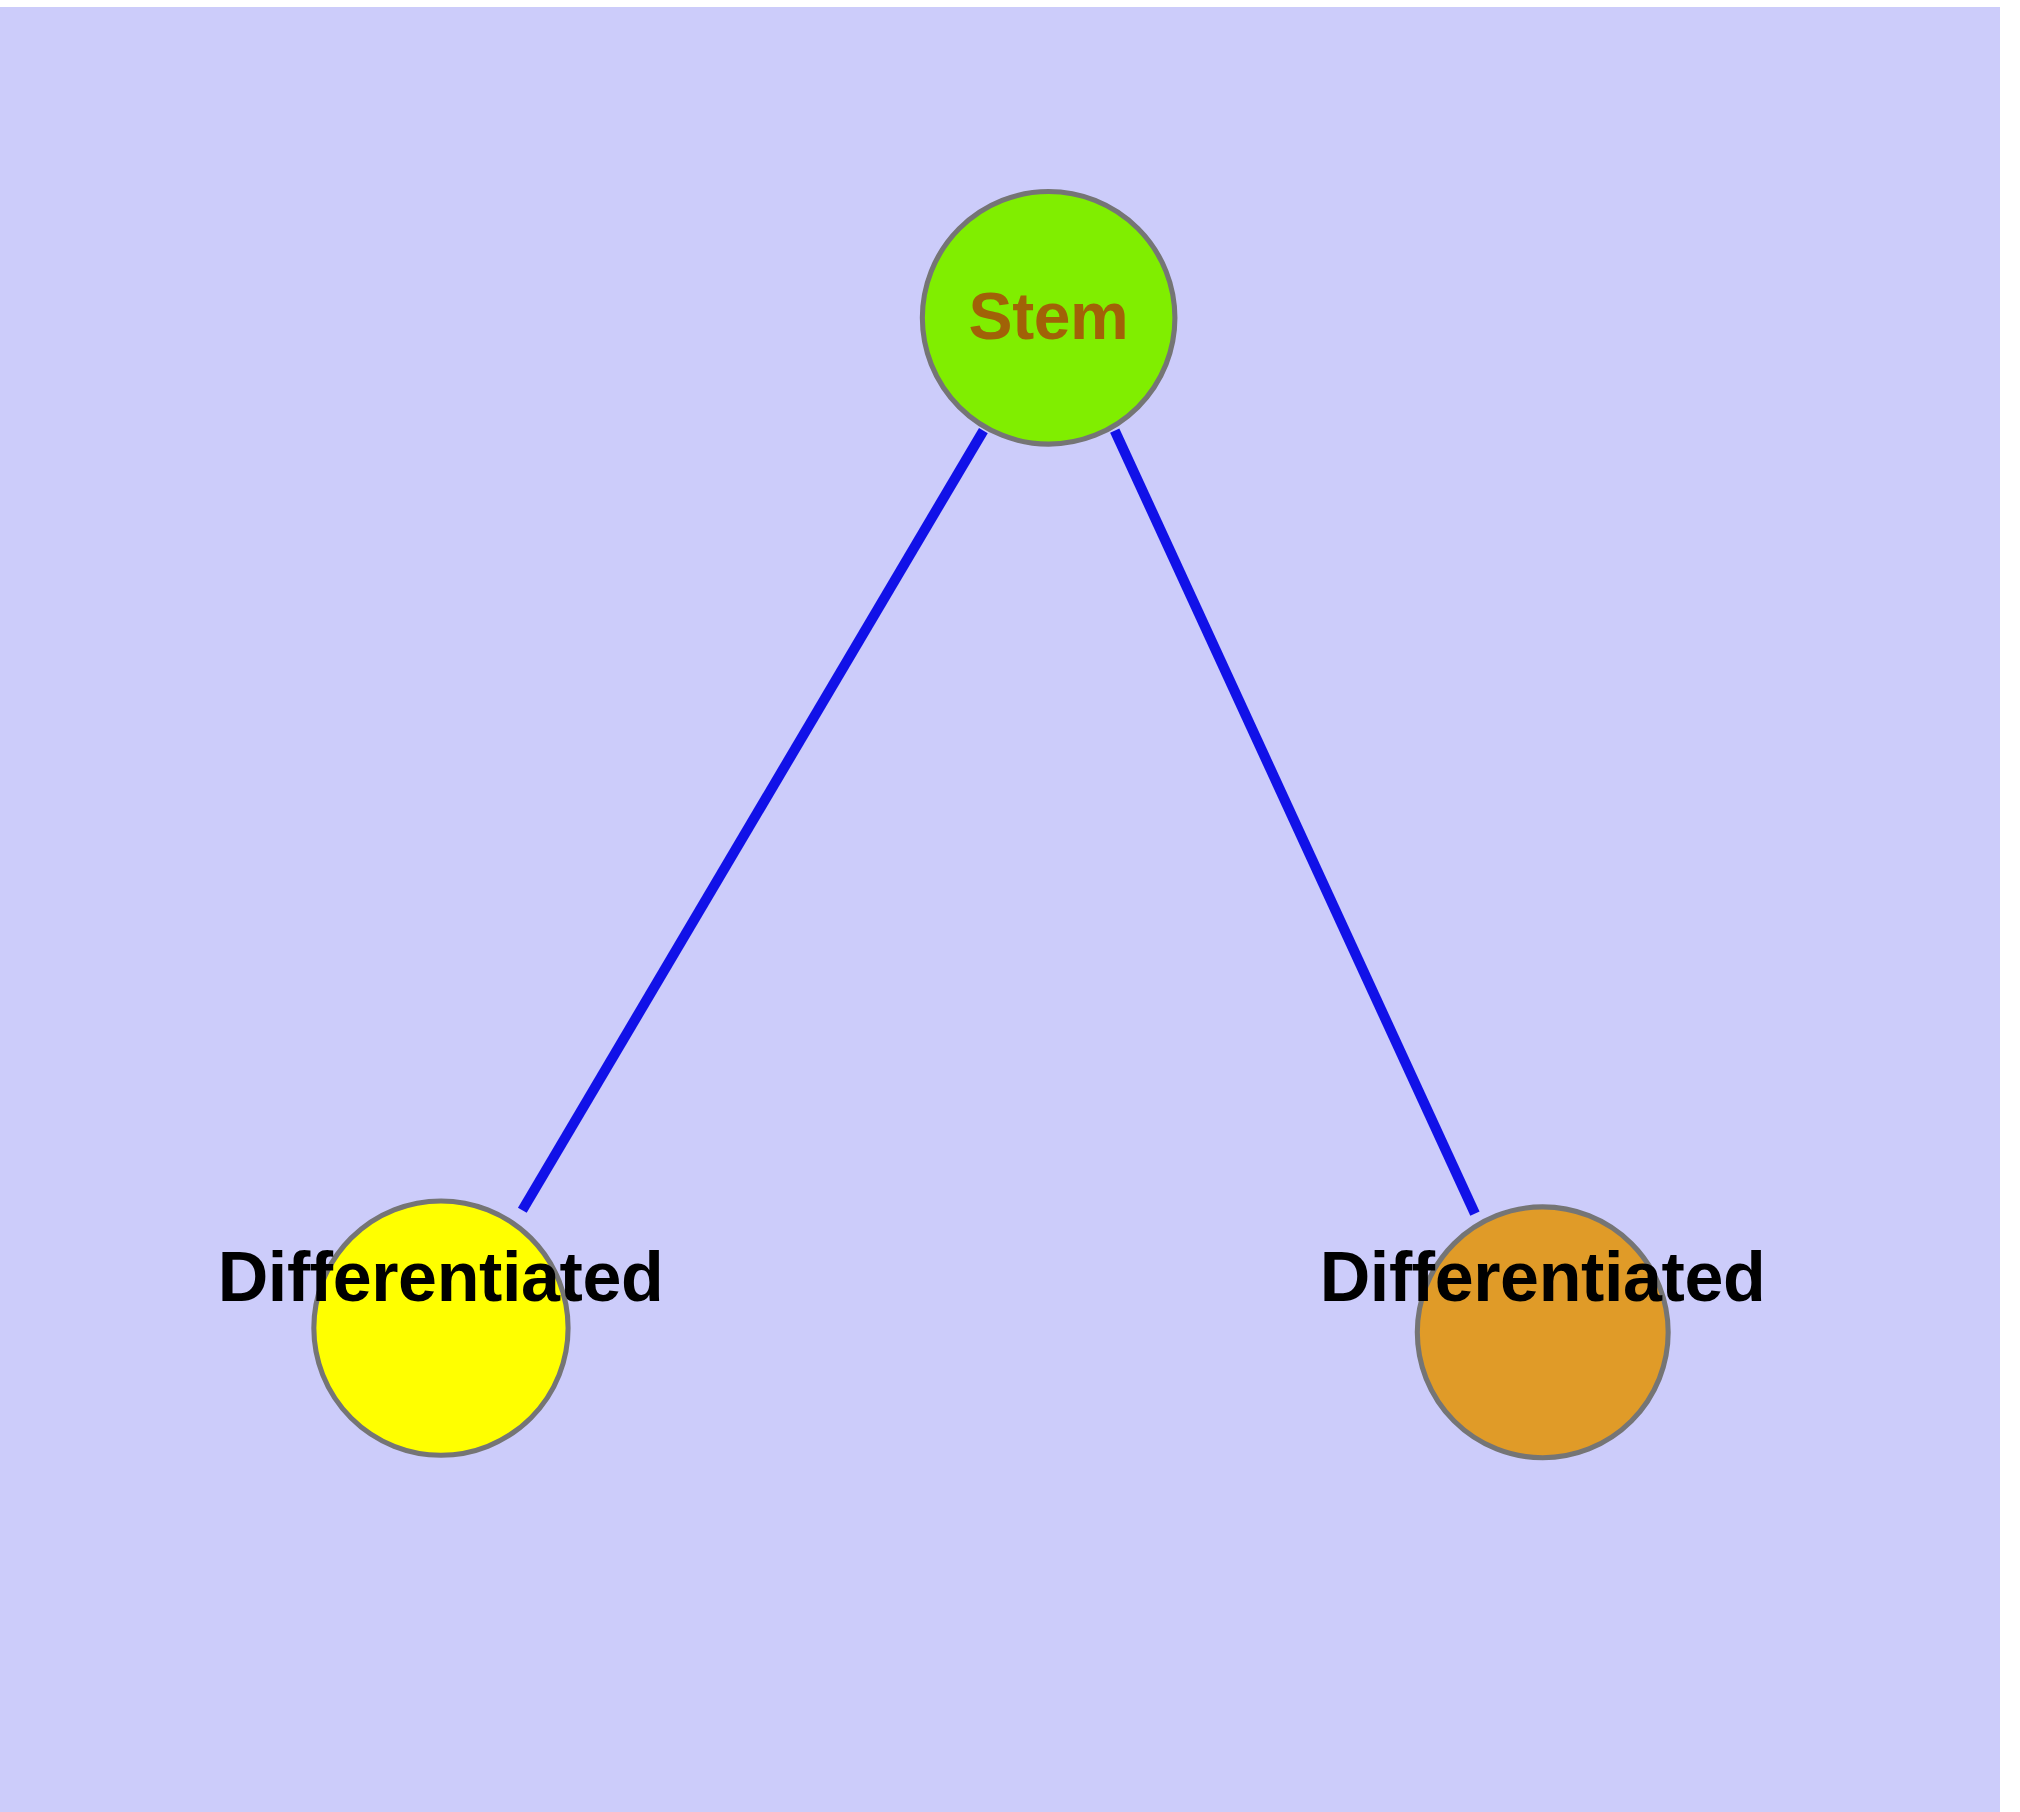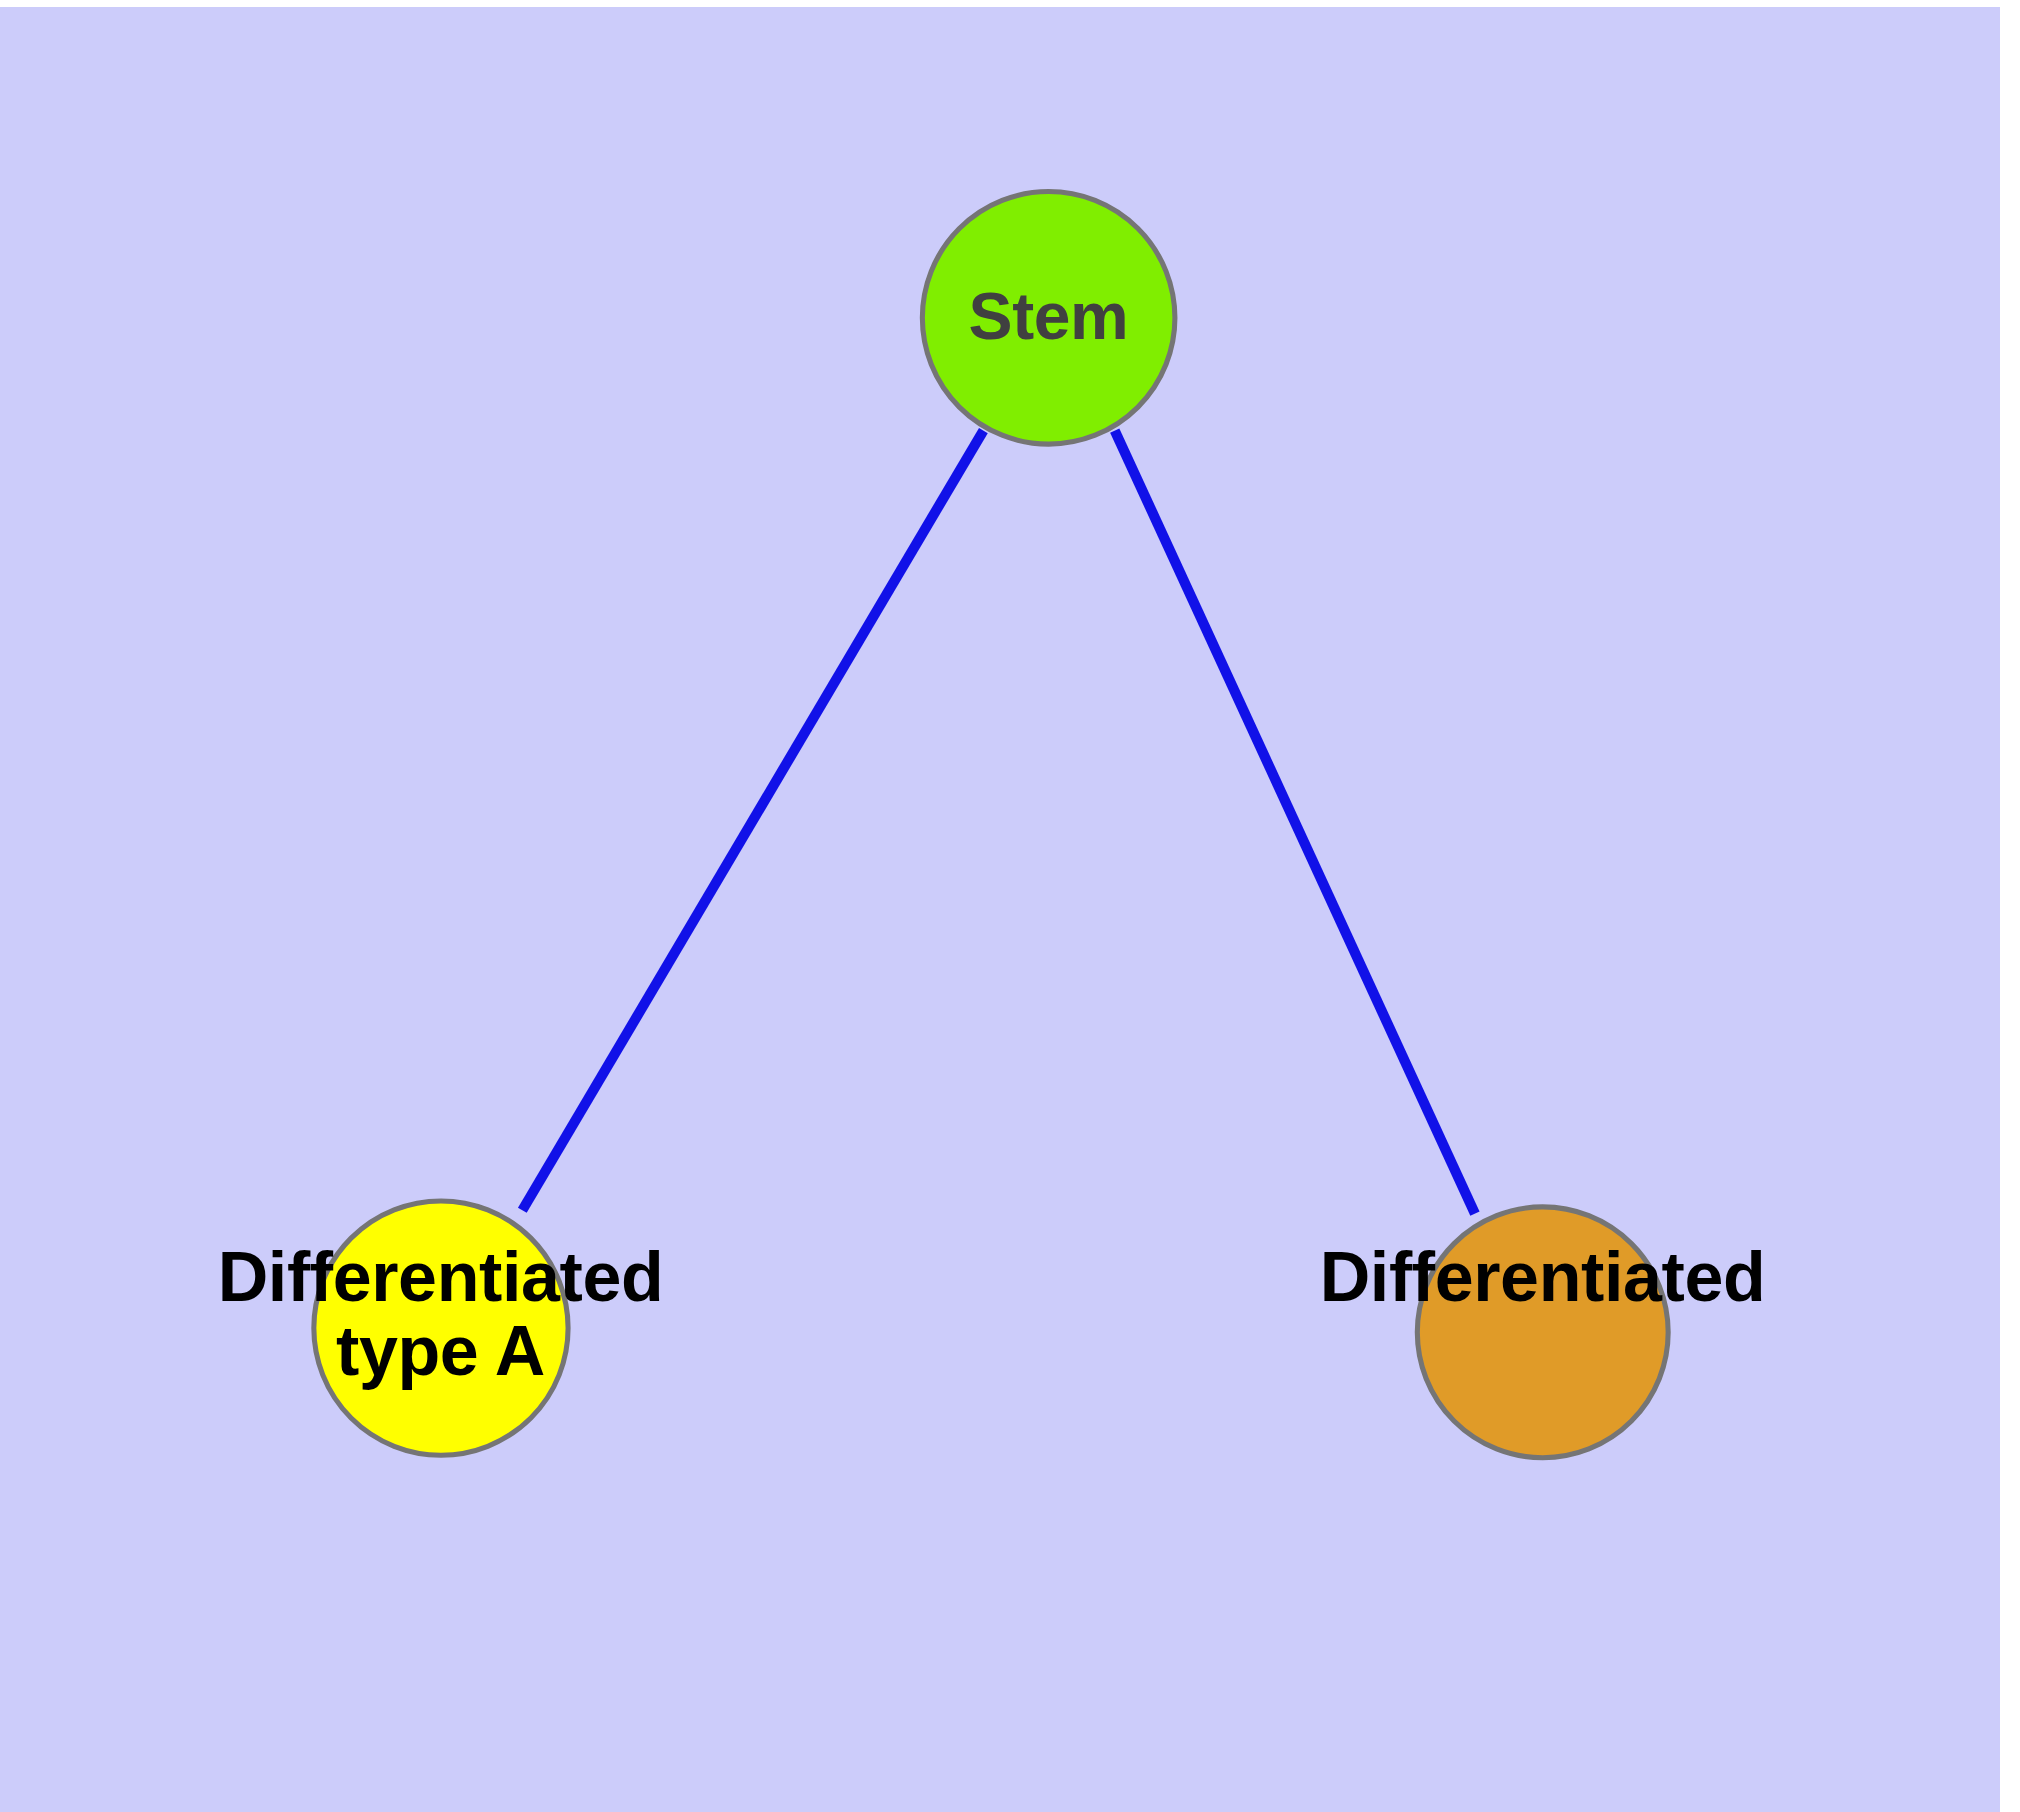--- a/index.html
+++ b/index.html
@@ -73,25 +73,24 @@
       <line id="edge1" x1="1315" y1="508" x2="1740" y2="1432" stroke="#1111e8" stroke-width="12" stroke-linecap="butt"></line>
     </g>
 
     <g>
       <circle id="node0" cx="1237" cy="375" r="149" fill="#80ee00" stroke="#757575" stroke-width="6"></circle>
       <circle id="node1" cx="520" cy="1567" r="150" fill="#ffff00" stroke="#757575" stroke-width="6"></circle>
       <circle id="node2" cx="1820" cy="1572" r="148" fill="#e09b28" stroke="#757575" stroke-width="6"></circle>
     </g>
   </svg>
 
-  <div class="node-label" id="label-stem" style="color: #404040;">Stem</div>
+  <div class="node-label" id="label-stem" style="color: #a16207;">Stem</div>
 
   <div class="node-label" id="label-diffA" style="color: rgb(0, 0, 0);">
     <div>Differentiated</div>
-    <div>type A</div>
   </div>
 
   <div class="node-label" id="label-diffB" style="color: rgb(0, 0, 0);">
     <div>Differentiated</div>
   </div>
 
 </div>
 
 
 </body></html>

